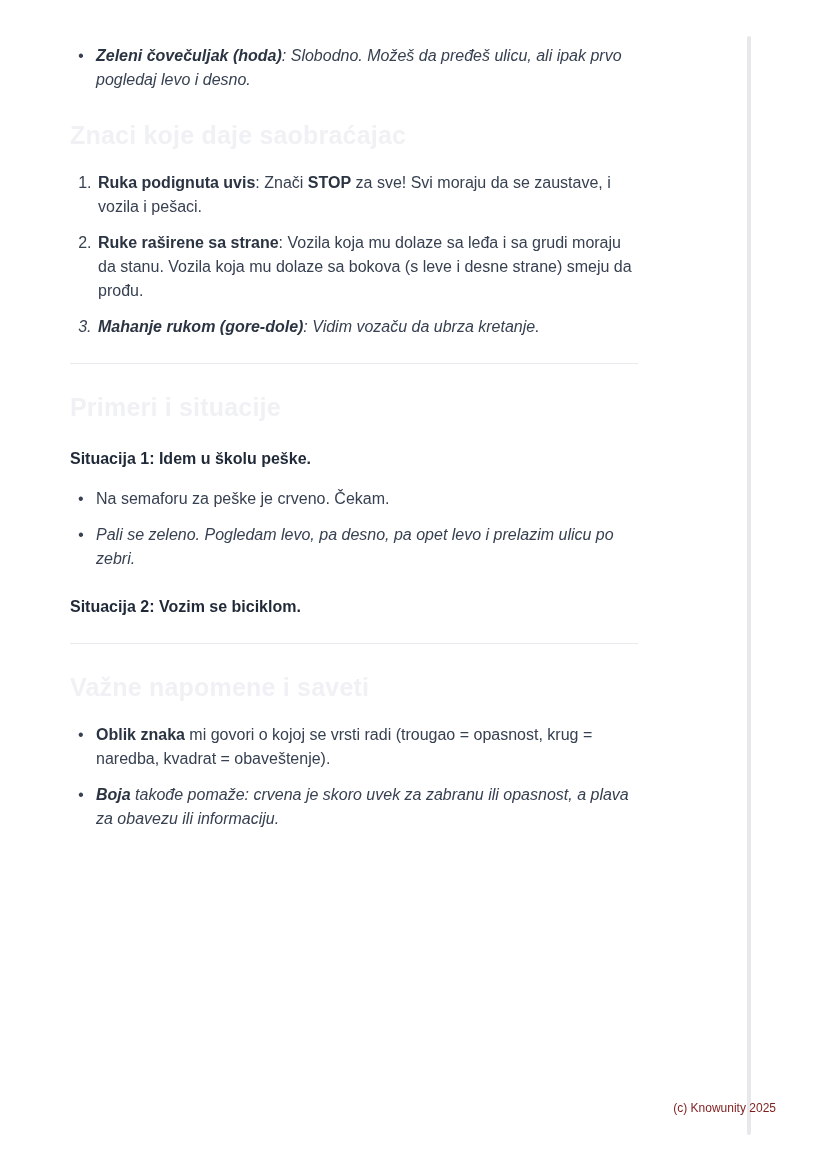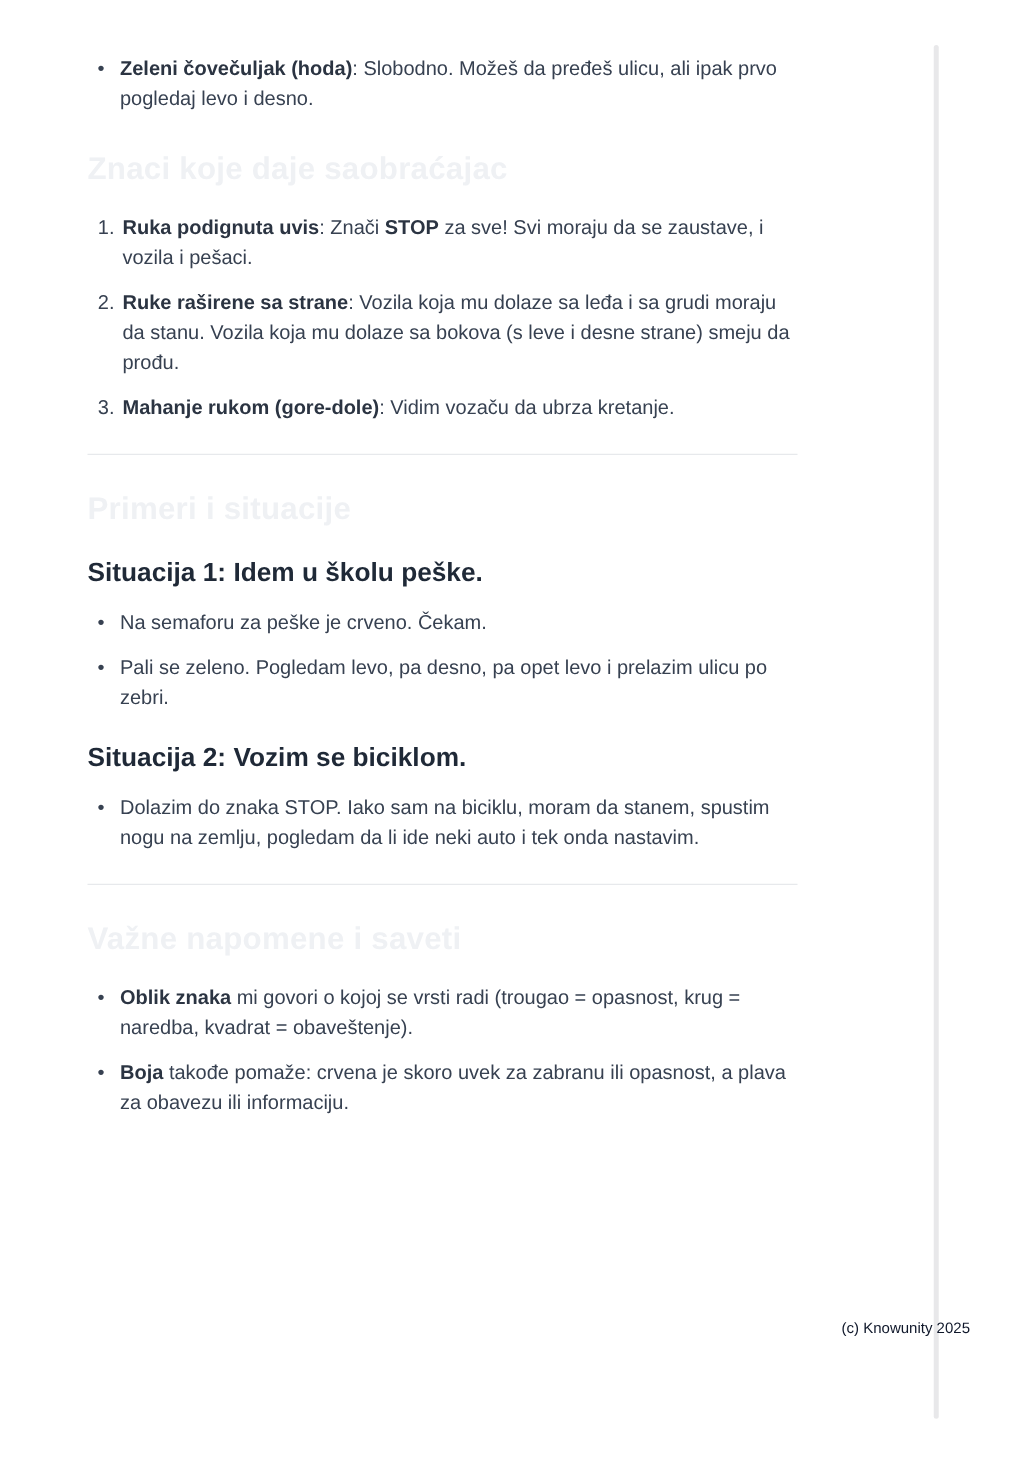--- a/index.html
+++ b/index.html
@@ -29,21 +29,21 @@
   h2.ghost {
     margin: 28px 0 20px 0;
     font-size: 25px;
     line-height: 31px;
     font-weight: 700;
     color: #eff1f4;
     letter-spacing: 0.2px;
   }
   h3.subheading {
     margin: 24px 0 16px 0;
-    font-size: 21px;
+    font-size: 16px;
     line-height: 24px;
     font-weight: 700;
     color: #1f2937;
   }
   p.para { margin: 22px 0 18px 0; }
 
   ul.bullets, ol.numbers {
     margin: 16px 0 16px 0;
     padding: 0 0 0 26px;
   }
@@ -58,45 +58,45 @@
     position: absolute;
     left: 8px;
     top: 0;
     color: #374151;
     font-size: 16px;
   }
   ol.numbers > li {
     margin-bottom: 12px;
     padding-left: 2px;
   }
-  ul.bullets > li:last-child, ol.numbers > li:last-child { margin-bottom: 0; }
+  ul.bullets > li:last-child, ol.numbers > li:last-child { margin-bottom: 0; font-style: italic; }
 
   hr.divider {
     border: none;
     height: 1px;
     background: #e7e9ec;
     margin: 24px 0 24px 0;
   }
 
   .scroll-line {
     position: absolute;
     left: 747px;
     top: 36px;
     width: 4px;
     height: 1099px;
     background: #e8e8ea;
     border-radius: 2px;
   }
   .watermark {
     position: absolute;
-    top: 1055px;
+    top: 1101px;
     right: 52px;
     font-size: 12px;
     line-height: 14px;
-    color: #0f172a;
+    color: #7f1d1d;
   }
 </style>
 </head>
 <body>
 
 <div class="page">
   <div class="content">
 
     <ul class="bullets">
       <li><strong>Zeleni čovečuljak (hoda)</strong><span>: Slobodno. Možeš da pređeš ulicu, ali ipak prvo pogledaj levo i desno.</span></li>
@@ -118,21 +118,20 @@
     <h3 class="subheading">Situacija 1: Idem u školu peške.</h3>
 
     <ul class="bullets">
       <li><span>Na semaforu za peške je crveno. Čekam.</span></li>
       <li><span>Pali se zeleno. Pogledam levo, pa desno, pa opet levo i prelazim ulicu po zebri.</span></li>
     </ul>
 
     <h3 class="subheading">Situacija 2: Vozim se biciklom.</h3>
 
     <ul class="bullets">
-      <li><span>Dolazim do znaka STOP. Iako sam na biciklu, moram da stanem, spustim nogu na zemlju, pogledam da li ide neki auto i tek onda nastavim.</span></li>
     </ul>
 
     <hr class="divider">
 
     <h2 class="ghost">Važne napomene i saveti</h2>
 
     <ul class="bullets">
       <li><strong>Oblik znaka</strong><span> mi govori o kojoj se vrsti radi (trougao = opasnost, krug = naredba, kvadrat = obaveštenje).</span></li>
       <li><strong>Boja</strong><span> takođe pomaže: crvena je skoro uvek za zabranu ili opasnost, a plava za obavezu ili informaciju.</span></li>
     </ul>

